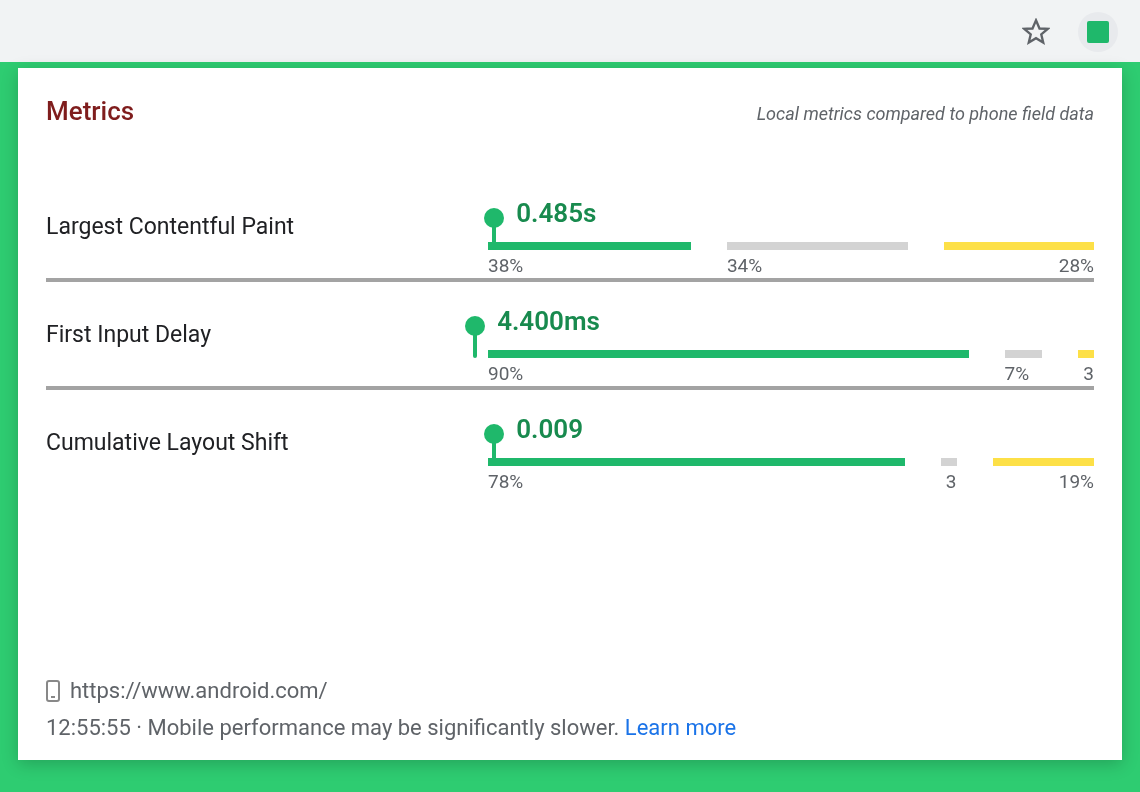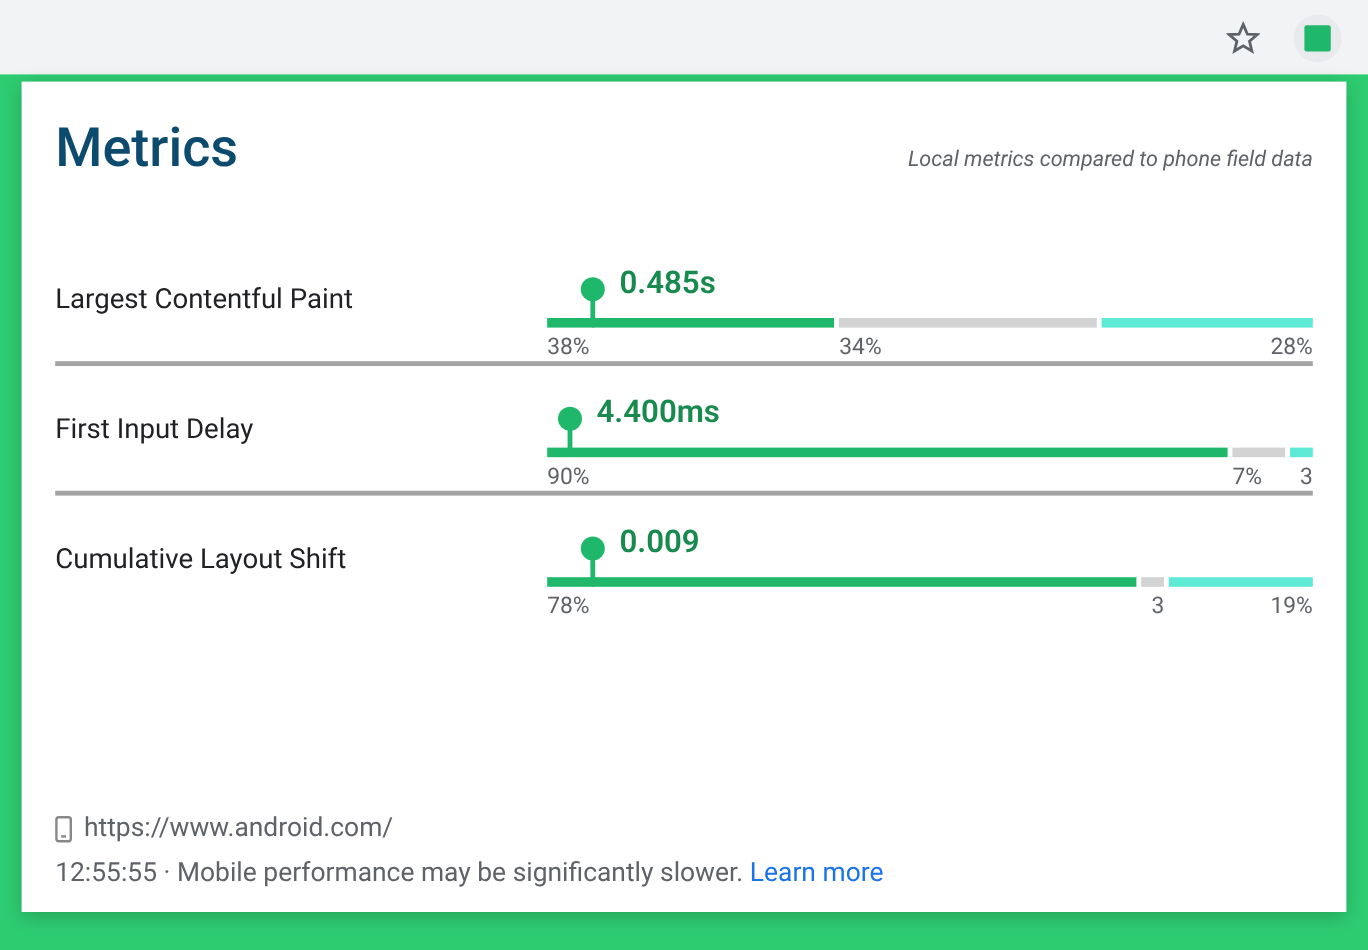--- a/index.html
+++ b/index.html
@@ -60,23 +60,23 @@
     flex-direction: column;
   }
 
   .panel-header {
     display: flex;
     justify-content: space-between;
     align-items: baseline;
     margin-bottom: 48px;
   }
   .panel-title {
-    font-size: 45px;
+    font-size: 26px;
     font-weight: 500;
-    color: #0c4a6e;
+    color: #7f1d1d;
   }
   .panel-subtitle {
     font-size: 18px;
     color: #5f6368;
     font-weight: 400;
     font-style: italic;
   }
 
   .metric-row {
     display: flex;
@@ -98,24 +98,24 @@
     position: relative;
     padding-top: 40px;
   }
 
   .bar {
     display: flex;
     gap: 4px;
     height: 8px;
     width: 100%;
   }
-  .seg { height: 8px; position: relative; }
+  .seg { height: 8px; position: relative; margin-left: 32px; }
   .seg.good { background: #1fb86b; }
   .seg.ni   { background: #d3d3d3; }
-  .seg.poor { background: #5eead4; text-decoration: underline; }
+  .seg.poor { background: #fde047; text-decoration: underline; }
 
   .seg-label {
     position: absolute;
     top: 12px;
     font-size: 19px;
     color: #5f6368;
     white-space: nowrap;
   }
   .seg-label.left  { left: 0; }
   .seg-label.right { right: 0; }

